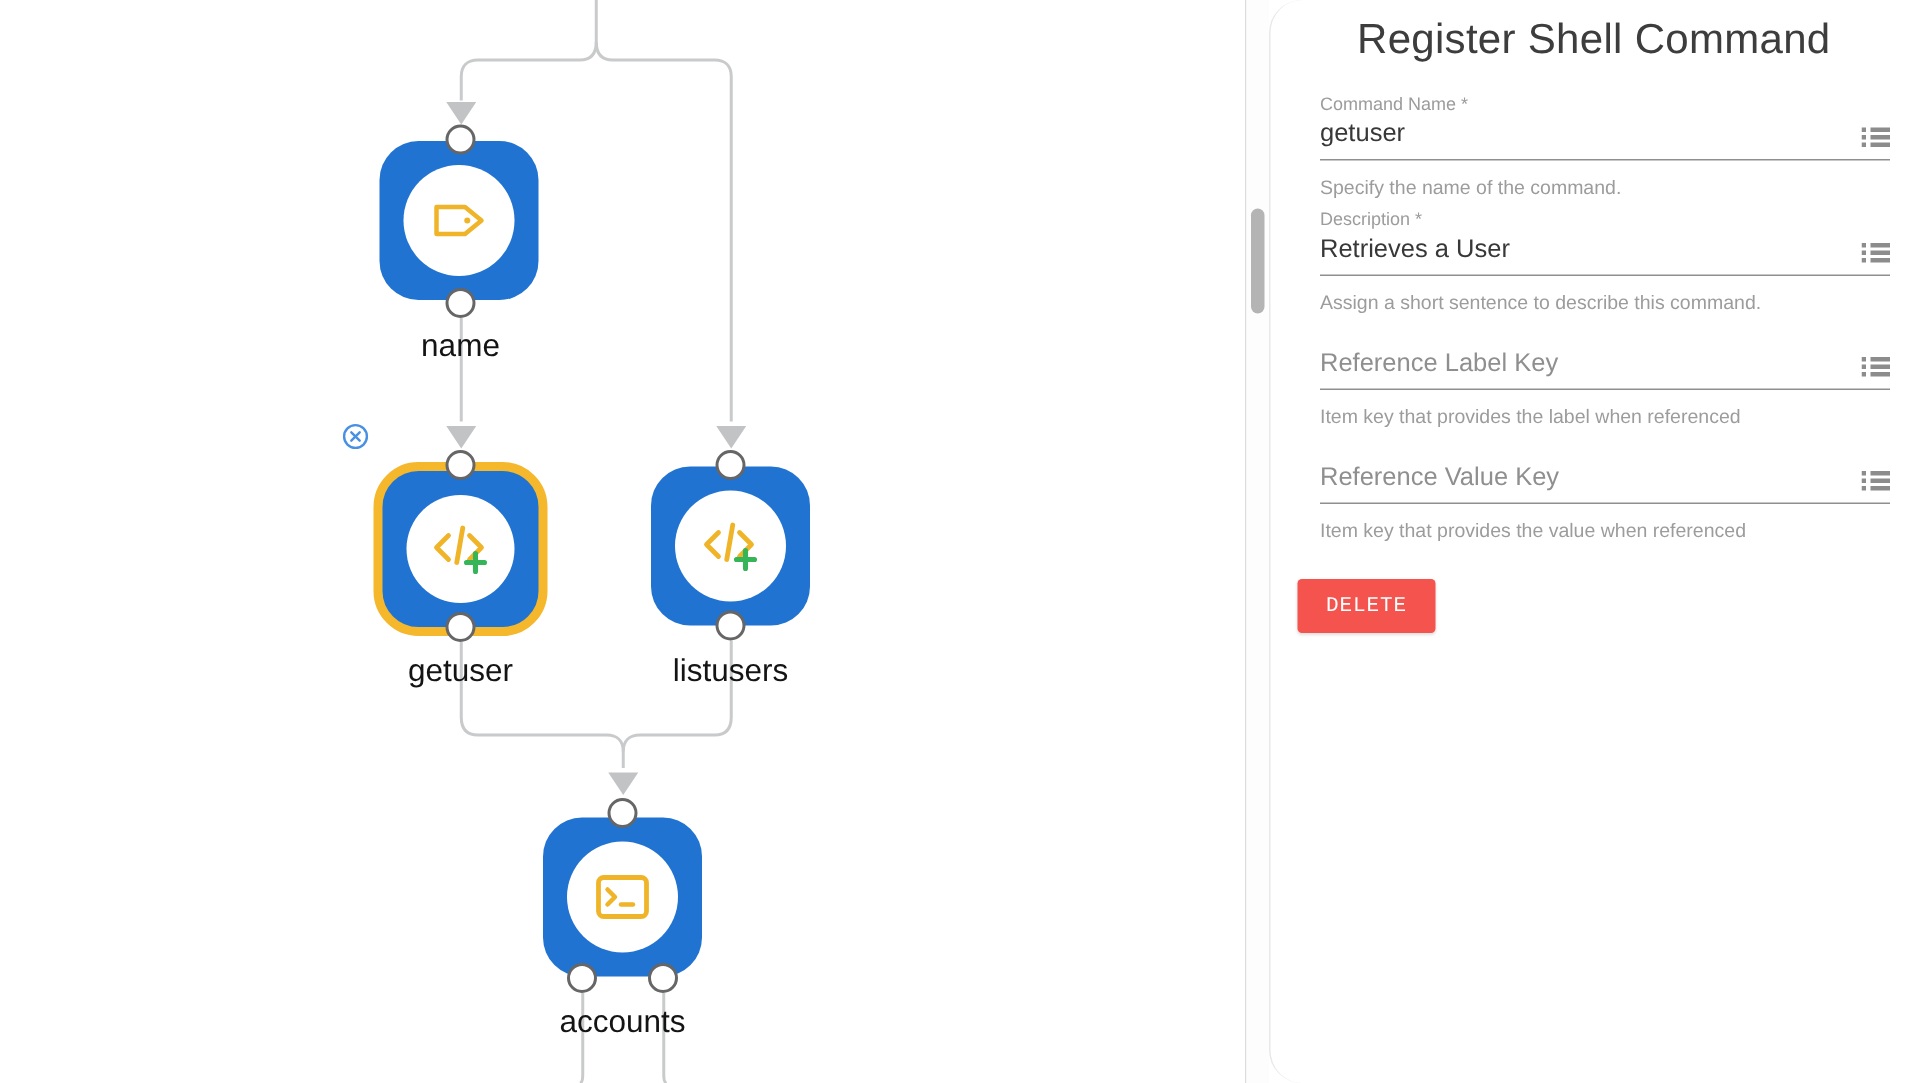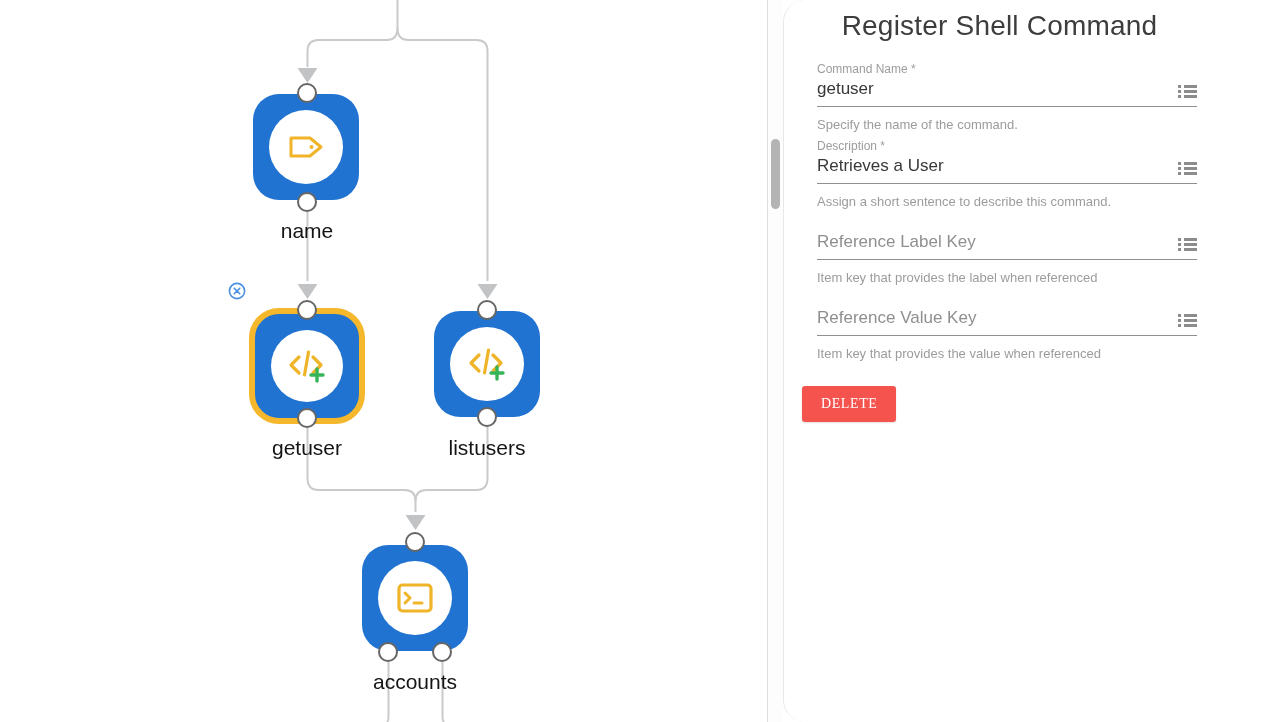--- a/index.html
+++ b/index.html
@@ -1,21 +1,21 @@
 <!DOCTYPE html>
 <html><head>
 <meta charset="utf-8">
 <style>
   * { box-sizing: border-box; margin: 0; padding: 0; }
   html,body { width:1274px; height:722px; overflow:hidden; background:#fff;
               font-family:"Liberation Sans", sans-serif; }
   .app { display:flex; width:1274px; height:722px; }
 
   
-  .canvas { position:relative; width:768px; height:722px; background:#fff;
+  .canvas { position:relative; width:831px; height:722px; background:#fff;
             border-right:1px solid #ddd; overflow:hidden; }
   .edges { position:absolute; left:0; top:0; z-index:0; }
 
   .node { position:absolute; z-index:2; border-radius:26px; background:#2173d1;
           display:flex; align-items:center; justify-content:center; cursor:pointer; }
   .node.plain { width:106px; height:106px; }
   .node.selected { width:116px; height:116px; border:6px solid #f5b72b; border-radius:30px; }
   .node-circle { width:74px; height:74px; background:#fff; border-radius:50%;
                  display:flex; align-items:center; justify-content:center; }
   .node.selected .node-circle { width:72px; height:72px; }
@@ -49,21 +49,21 @@
   .input-row input { flex:1; border:none; outline:none; font-size:17px; color:#383838;
                      font-family:"Liberation Sans", sans-serif; background:transparent;
                      height:22px; }
   .input-row input::placeholder { color:#8f8f8f; opacity:1; }
   .list-btn { border:none; background:transparent; padding:0 0 1px 6px; cursor:pointer;
               line-height:0; }
   .f-helper { font-size:13px; color:#9c9c9c; margin-top:10px; }
 
   .delete-btn { margin-top:25px; background:#f5544e; color:#fff; border:none;
                 border-radius:3px; padding:10px 19px; font-size:14px;
-                letter-spacing:0.6px; font-family:Liberation Serif, serif;
+                letter-spacing:0.6px; font-family:Liberation Mono, monospace;
                 cursor:pointer; box-shadow:0 1px 2px rgba(0,0,0,0.12); }
 </style>
 </head>
 <body>
 
 <div class="app">
 
   <div class="canvas">
 
     <svg class="edges" width="831" height="722">

